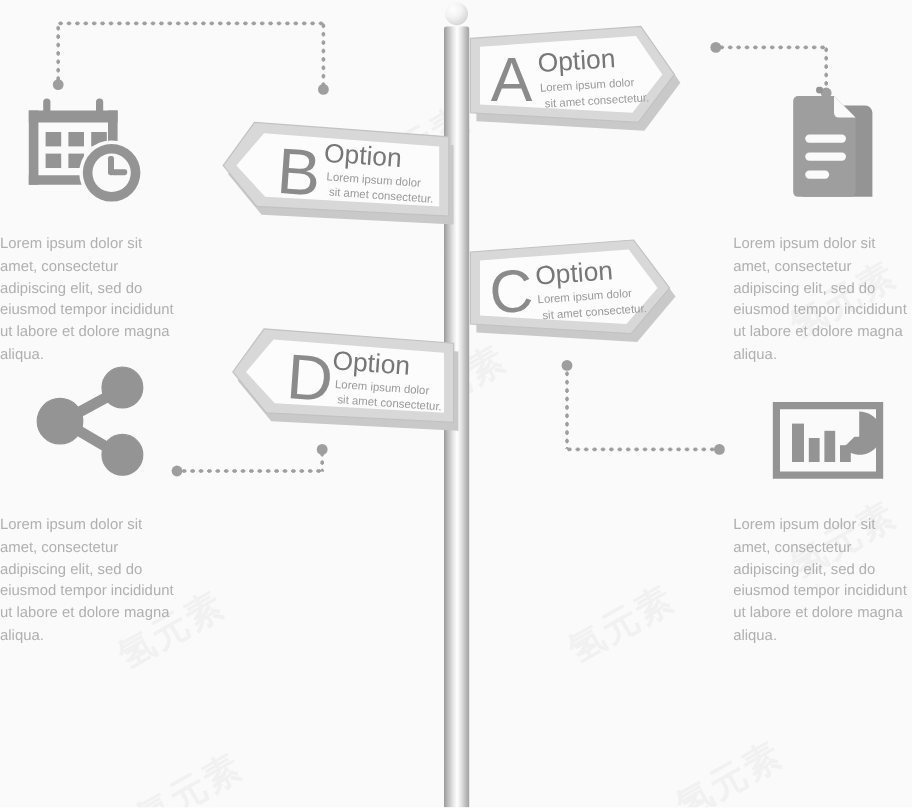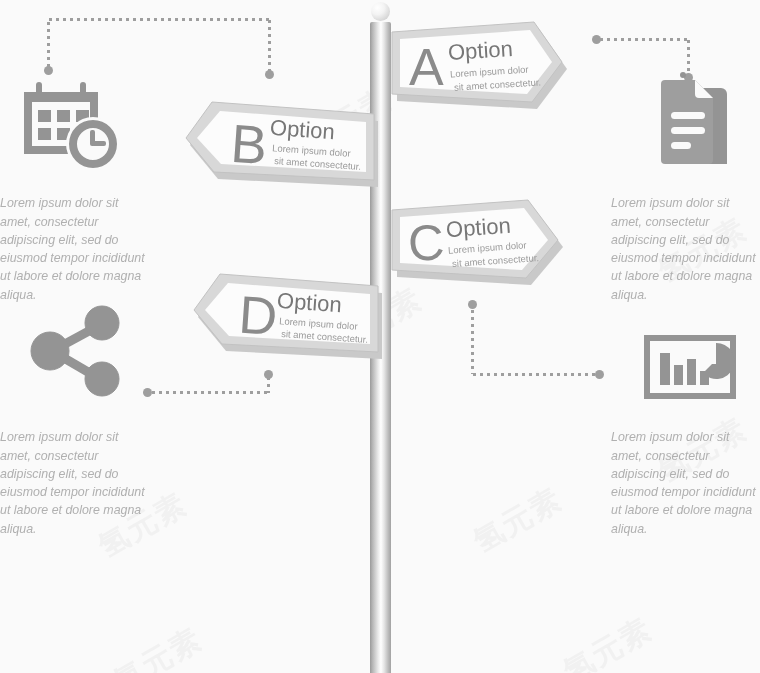--- a/index.html
+++ b/index.html
@@ -96,21 +96,20 @@
   }
 
   
   .para {
     position: absolute;
     width: 152px;
     font-family: "Liberation Sans", sans-serif;
     font-size: 12.4px;
     line-height: 1.47;
     color: #b0b0b0;
-    font-style: italic;
   }
 
   
   .icon { position: absolute; }
   .icon svg { display: block; }
 
   
   .dot-h, .dot-v { position: absolute; }
   .dot-h {
     height: 3px;

